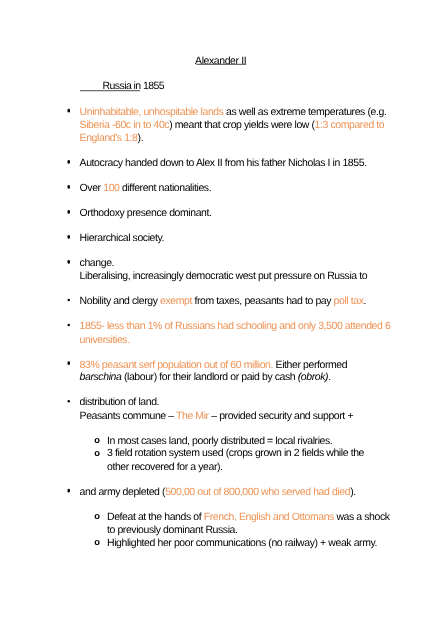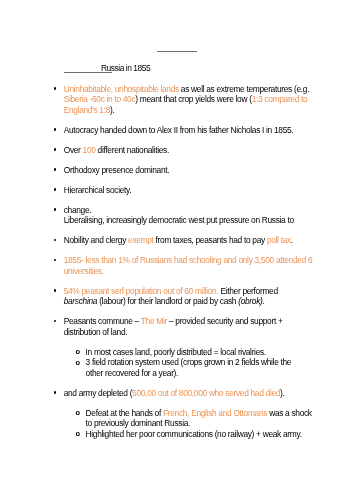--- a/index.html
+++ b/index.html
@@ -3,21 +3,21 @@
 <meta charset="utf-8">
 <style>
   html,body{margin:0;padding:0;background:#ffffff;}
   body{width:353px;height:500px;font-family:"Liberation Sans",sans-serif;color:#000000;}
   .page{position:relative;width:353px;height:500px;background:#ffffff;overflow:hidden;
         will-change:transform;-webkit-font-smoothing:antialiased;}
 
   .txt{font-size:8.4px;letter-spacing:-0.32px;}
 
   .title{position:absolute;left:0;top:44.3px;width:353px;text-align:center;line-height:8px;}
-  .heading{position:absolute;left:69px;top:63.8px;line-height:8px;letter-spacing:-0.44px;padding-left:32px;}
+  .heading{position:absolute;left:50px;top:63.8px;line-height:8px;letter-spacing:-0.44px;padding-left:32px;}
   .title u,.heading u{text-decoration:none;position:relative;}
   .rule{position:absolute;height:0.7px;background:#6e6e6e;}
   #title-rule{left:157.1px;width:39.9px;top:51.3px;}
   #heading-rule{left:64px;width:47.6px;top:71.7px;}
 
   .body{position:absolute;left:53.4px;top:83.9px;width:262px;}
 
   .lvl1{position:relative;padding-left:10.3px;margin-bottom:9.5px;line-height:10.5px;}
   .lvl1>.bul{position:absolute;left:0.3px;top:0;line-height:10.5px;font-size:8px;letter-spacing:0;color:transparent;}
   .lvl1>.bul:before{content:"";position:absolute;left:0.15px;top:3.5px;width:2.5px;height:2.5px;border-radius:50%;background:#0a0a0a;}
@@ -27,20 +27,21 @@
   .lvl2>.bul{position:absolute;left:-0.3px;top:0.5px;line-height:10.5px;font-size:7.5px;font-weight:bold;letter-spacing:0;}
 
   .ln{display:block;white-space:pre;}
   .o{color:#ED9355;}
   .it{font-style:italic;margin-top:20px;}
 </style>
 </head>
 <body>
 
 <div class="page">
+  <div class="title txt"><u>Alexander II</u></div>
   <div class="heading txt"><u>Russia in 1855</u></div>
   <div class="rule" id="title-rule"></div>
   <div class="rule" id="heading-rule"></div>
   <div class="body txt" id="body">
       <div class="lvl1">
         <span class="bul">•</span>
         <span class="ln"><span class="o">Uninhabitable, unhospitable lands</span><span> as well as extreme temperatures (e.g.</span></span>
         <span class="ln"><span class="o">Siberia -60c in to 40c</span><span>) meant that crop yields were low (</span><span class="o">1:3 compared to</span></span>
         <span class="ln"><span class="o">England's 1:8</span><span>).</span></span>
       </div>
@@ -69,27 +70,27 @@
         <span class="bul">•</span>
         <span class="ln"><span>Nobility and clergy </span><span class="o">exempt</span><span> from taxes, peasants had to pay </span><span class="o">poll tax</span><span>.</span></span>
       </div>
       <div class="lvl1">
         <span class="bul">•</span>
         <span class="ln"><span class="o">1855- less than 1% of Russians had schooling and only 3,500 attended 6</span></span>
         <span class="ln"><span class="o">universities.</span></span>
       </div>
       <div class="lvl1">
         <span class="bul">•</span>
-        <span class="ln"><span class="o">54% peasant serf population out of 60 million.</span><span> Either performed</span></span>
+        <span class="ln"><span class="o">83% peasant serf population out of 60 million.</span><span> Either performed</span></span>
         <span class="ln"><span class="it">barschina</span><span> (labour) for their landlord or paid by cash </span><span class="it">(obrok)</span><span>.</span></span>
       </div>
       <div class="lvl1">
         <span class="bul">•</span>
+        <span class="ln"><span>distribution of land.</span></span>
         <span class="ln"><span>Peasants commune – </span><span class="o">The Mir</span><span> – provided security and support +</span></span>
-        <span class="ln"><span>distribution of land.</span></span>
       </div>
       <div class="lvl2group">
         <div class="lvl2">
           <span class="bul">o</span>
           <span class="ln"><span>In most cases land, poorly distributed = local rivalries.</span></span>
         </div>
         <div class="lvl2">
           <span class="bul">o</span>
           <span class="ln"><span>3 field rotation system used (crops grown in 2 fields while the</span></span>
           <span class="ln"><span>other recovered for a year).</span></span>

